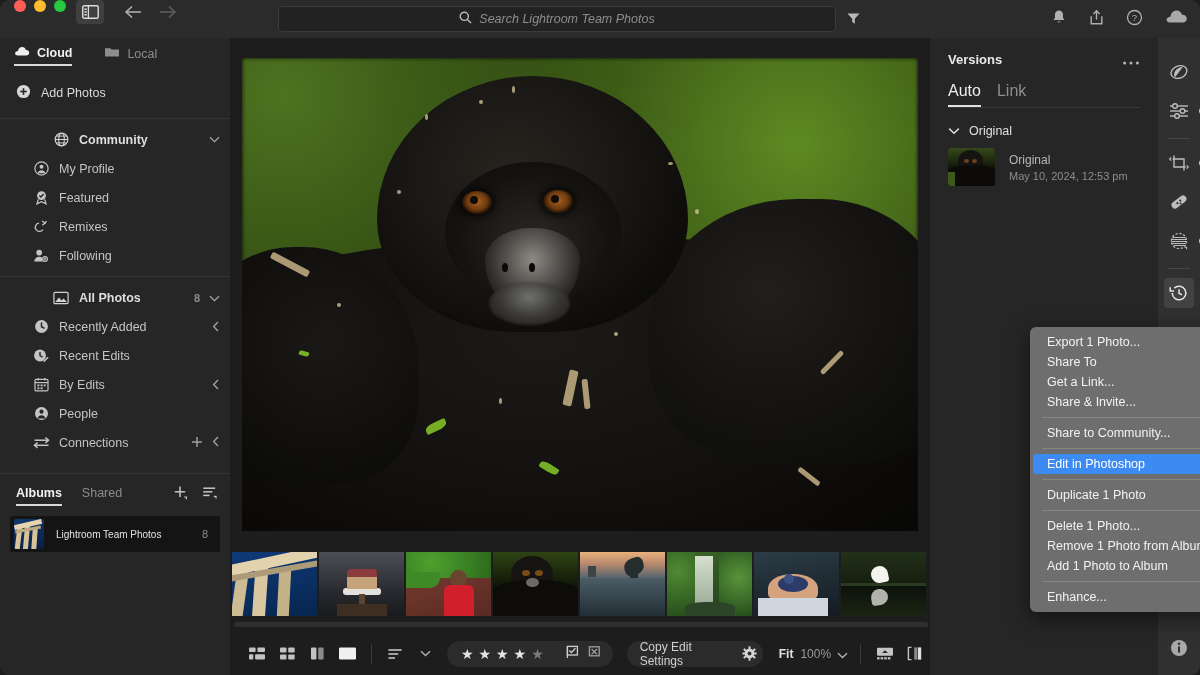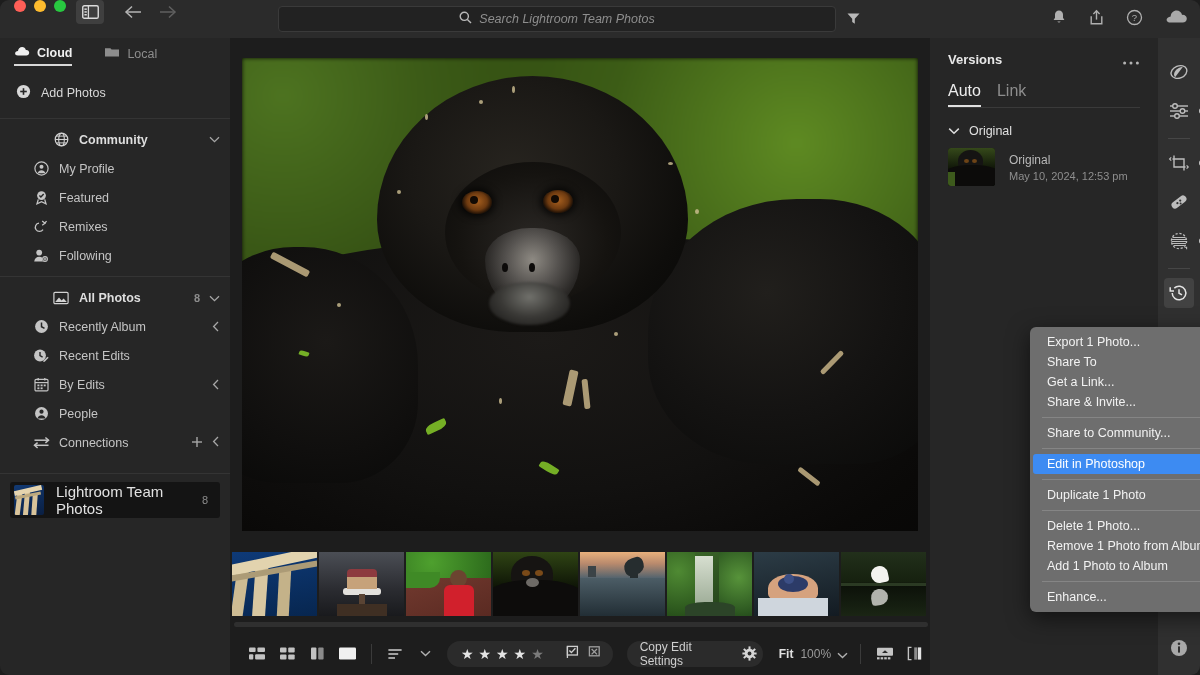--- a/index.html
+++ b/index.html
@@ -112,21 +112,21 @@
     background: #141414; border-radius: 3px; position: relative;
   }
   .album-thumb {
     width: 30px; height: 30px; border-radius: 2px; overflow: hidden;
     background: linear-gradient(160deg,#123a74 0%,#0d2a57 55%,#0a1f42 100%);
     position: relative; flex: none;
   }
   .album-thumb .col {
     position: absolute; background: #d8c39a;
   }
-  .album-name { font-size: 15px; color: #e2e2e2; }
+  .album-name { font-size: 10px; color: #e2e2e2; }
   .album-count { position: absolute; right: 12px; font-size: 11px; color: #8c8c8c; }
 
   
   .canvas {
     position: absolute; left: 230px; top: 38px; width: 700px; height: 637px;
     background: #1d1d1d;
   }
   .photo-area {
     position: absolute; left: 0; top: 0; width: 700px; height: 512px;
     display: flex; align-items: center; justify-content: center;
@@ -522,21 +522,21 @@
         </span>
       </div>
 
       <div class="sb-row sub">
         <span class="ico">
           <svg width="15" height="15" viewBox="0 0 15 15">
             <circle cx="7.5" cy="7.5" r="6.4" fill="#c4c4c4"></circle>
             <polyline points="7.5,3.6 7.5,7.7 10.5,9.4" fill="none" stroke="#262626" stroke-width="1.5"></polyline>
           </svg>
         </span>
-        <span>Recently Album</span>
+        <span>Recently Added</span>
         <span class="sb-right">
           <svg width="8" height="11" viewBox="0 0 8 11">
               <polyline points="6,1 1.6,5.5 6,10" fill="none" stroke="#a6a6a6" stroke-width="1.3"></polyline>
             </svg>
         </span>
       </div>
 
       <div class="sb-row sub">
         <span class="ico">
           <svg width="16" height="15" viewBox="0 0 16 15">
@@ -603,20 +603,41 @@
                 <polyline points="6,1 1.6,5.5 6,10" fill="none" stroke="#a6a6a6" stroke-width="1.3"></polyline>
               </svg>
           </span>
         </span>
       </div>
 
     </div>
 
     <div class="sb-sep" style="margin-top:10px"></div>
 
+    <div class="albums-hdr">
+      <div class="alb-tab active">Albums</div>
+      <div class="alb-tab">Shared</div>
+      <div class="alb-actions">
+        <span>
+          <svg width="15" height="15" viewBox="0 0 15 15">
+            <line x1="7" y1="1.6" x2="7" y2="12" stroke="#c6c6c6" stroke-width="1.5"></line>
+            <line x1="1.8" y1="6.8" x2="12.2" y2="6.8" stroke="#c6c6c6" stroke-width="1.5"></line>
+            <polyline points="11.2,12 13.4,12 13.4,14.2" fill="none" stroke="#c6c6c6" stroke-width="1.2"></polyline>
+          </svg>
+        </span>
+        <span>
+          <svg width="16" height="15" viewBox="0 0 16 15">
+            <line x1="1.3" y1="3.2" x2="13.2" y2="3.2" stroke="#c6c6c6" stroke-width="1.5"></line>
+            <line x1="1.3" y1="6.8" x2="10.4" y2="6.8" stroke="#c6c6c6" stroke-width="1.5"></line>
+            <line x1="1.3" y1="10.4" x2="7.6" y2="10.4" stroke="#c6c6c6" stroke-width="1.5"></line>
+            <polyline points="11.8,11.4 14,11.4 14,13.6" fill="none" stroke="#c6c6c6" stroke-width="1.2"></polyline>
+          </svg>
+        </span>
+      </div>
+    </div>
 
     <div class="album-item">
       <div class="album-thumb">
         <div class="col" style="left:2px;top:9px;width:5px;height:21px;transform:skewX(-7deg)"></div>
         <div class="col" style="left:10px;top:6px;width:5px;height:24px;transform:skewX(-5deg)"></div>
         <div class="col" style="left:18px;top:10px;width:5px;height:20px;transform:skewX(-4deg)"></div>
         <div class="col" style="left:0px;top:3px;width:28px;height:5px;transform:rotate(-13deg);background:#e5d4ae"></div>
         <div class="col" style="left:1px;top:9px;width:26px;height:3px;transform:rotate(-11deg);background:#bda97e"></div>
       </div>
       <div class="album-name">Lightroom Team Photos</div>

